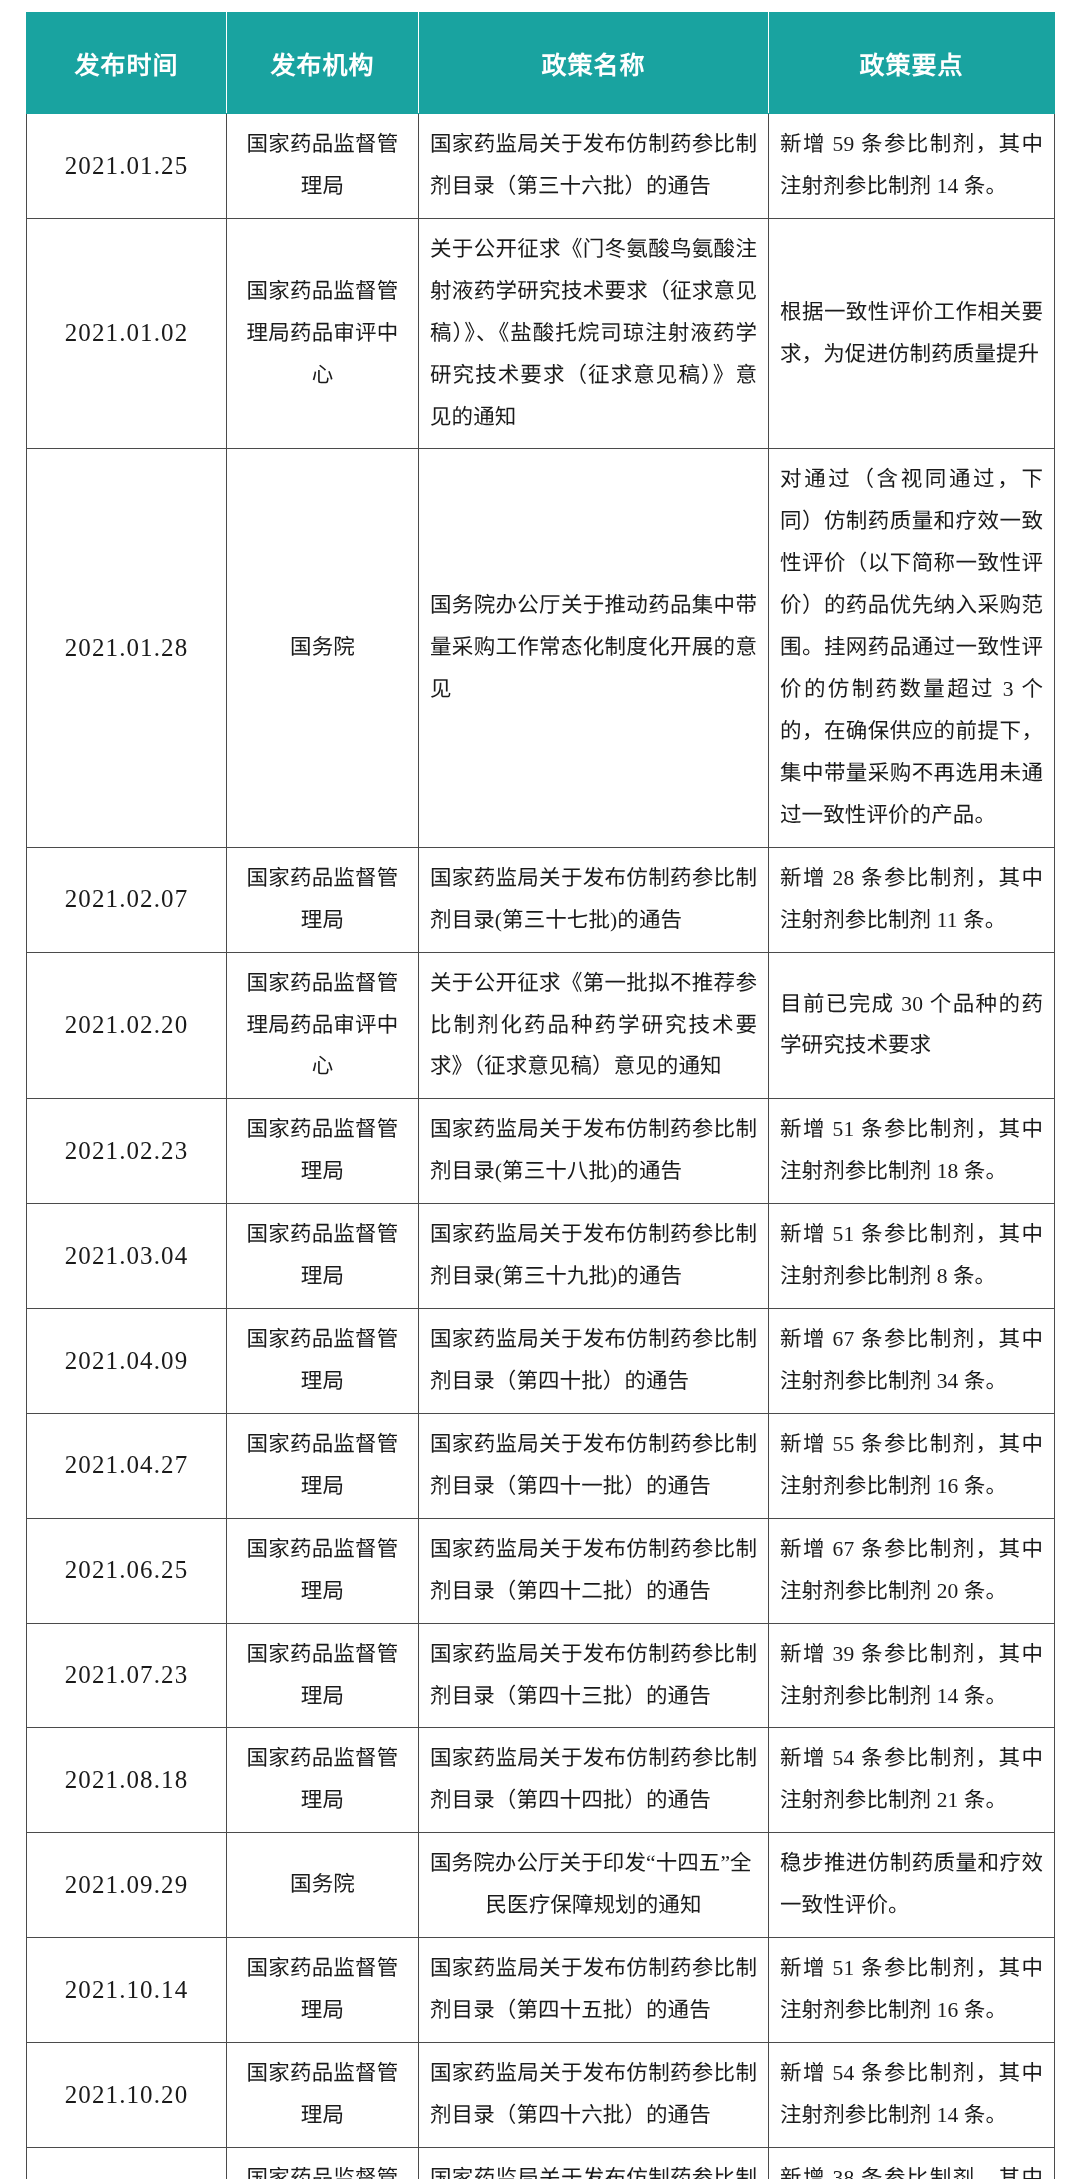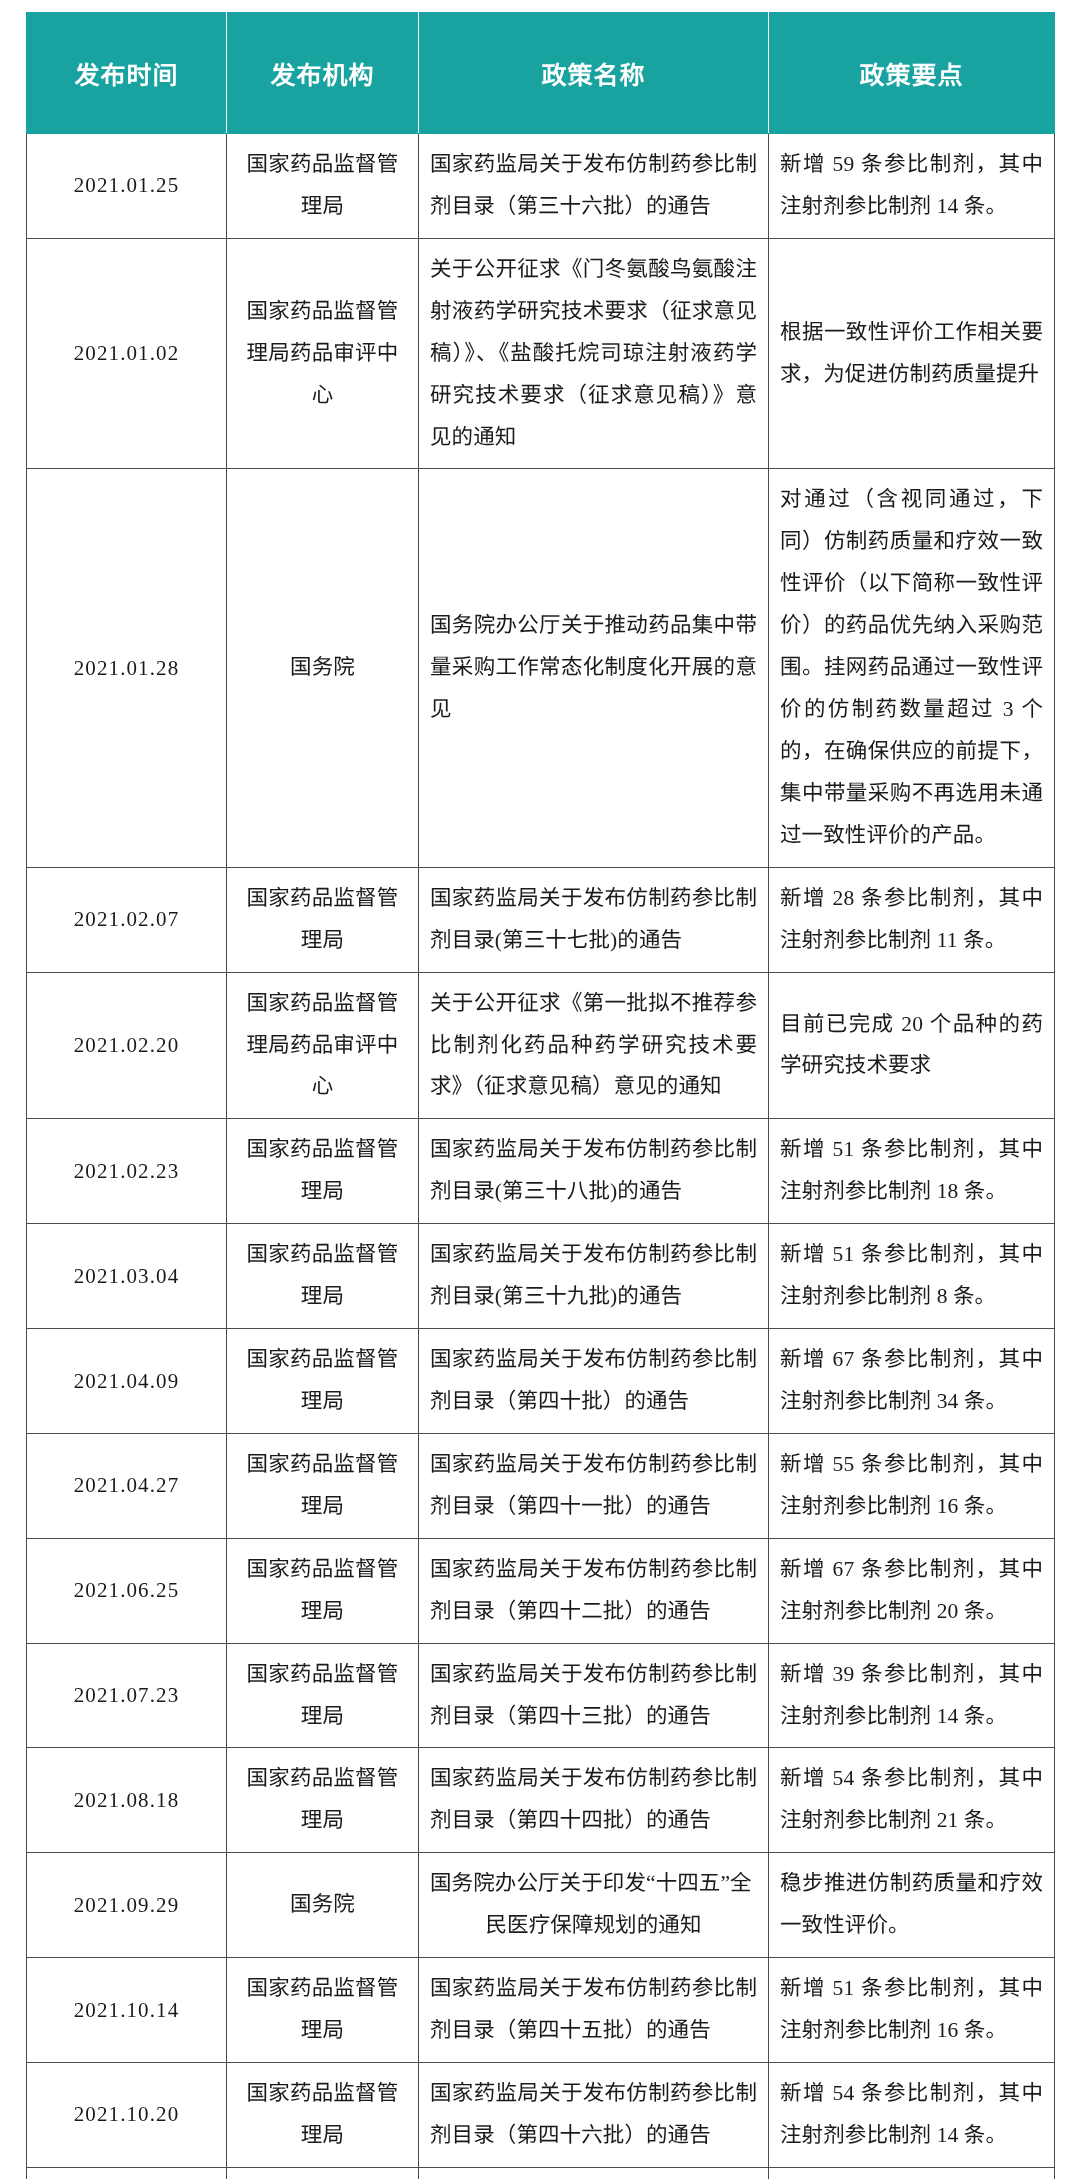--- a/index.html
+++ b/index.html
@@ -35,38 +35,38 @@
     background: #19a3a0;
     color: #ffffff;
     font-weight: bold;
     font-size: 25px;
     letter-spacing: 1px;
     height: 100px;
     border: 1px solid #19a3a0;
     border-right: 1px solid #ffffff;
     text-align: center;
     vertical-align: middle;
-    padding: 10px 4px;
+    padding: 0 4px;
   }
   thead th:last-child { border-right: 1px solid #19a3a0; margin-left: 20px; }
 
   tbody td {
     border: 1px solid #4b4b4b;
     font-size: 21.5px;
     line-height: 1.95;
     padding: 10px 11px;
     vertical-align: middle;
     word-break: break-all;
   }
   tbody td.cell-date {
     text-align: center;
     font-family: "Liberation Serif", "DejaVu Serif", serif;
     letter-spacing: 1.1px;
     white-space: nowrap;
-    font-size: 21px;
+    font-size: 25px;
   }
   tbody td.cell-org {
     text-align: center;
     letter-spacing: 0.2px;
   }
   tbody td.cell-name {
     text-align: justify;
     text-align-last: left;
     letter-spacing: 0.1px;
   }
@@ -124,21 +124,21 @@
         <tr>
           <td class="cell-date">2021.02.07</td>
           <td class="cell-org">国家药品监督管理局</td>
           <td class="cell-name">国家药监局关于发布仿制药参比制剂目录(第三十七批)的通告</td>
           <td class="cell-point">新增 28 条参比制剂，其中注射剂参比制剂 11 条。</td>
         </tr>
         <tr>
           <td class="cell-date">2021.02.20</td>
           <td class="cell-org">国家药品监督管理局药品审评中心</td>
           <td class="cell-name">关于公开征求《第一批拟不推荐参比制剂化药品种药学研究技术要求》（征求意见稿）意见的通知</td>
-          <td class="cell-point">目前已完成 20 个品种的药学研究技术要求</td>
+          <td class="cell-point">目前已完成 30 个品种的药学研究技术要求</td>
         </tr>
         <tr>
           <td class="cell-date">2021.02.23</td>
           <td class="cell-org">国家药品监督管理局</td>
           <td class="cell-name">国家药监局关于发布仿制药参比制剂目录(第三十八批)的通告</td>
           <td class="cell-point">新增 51 条参比制剂，其中注射剂参比制剂 18 条。</td>
         </tr>
         <tr>
           <td class="cell-date">2021.03.04</td>
           <td class="cell-org">国家药品监督管理局</td>

